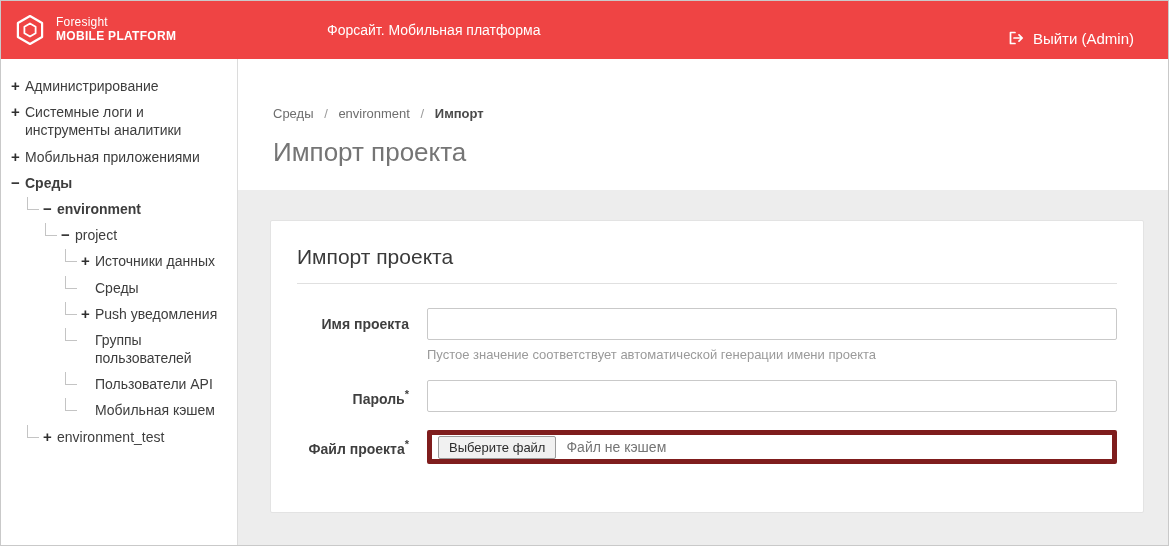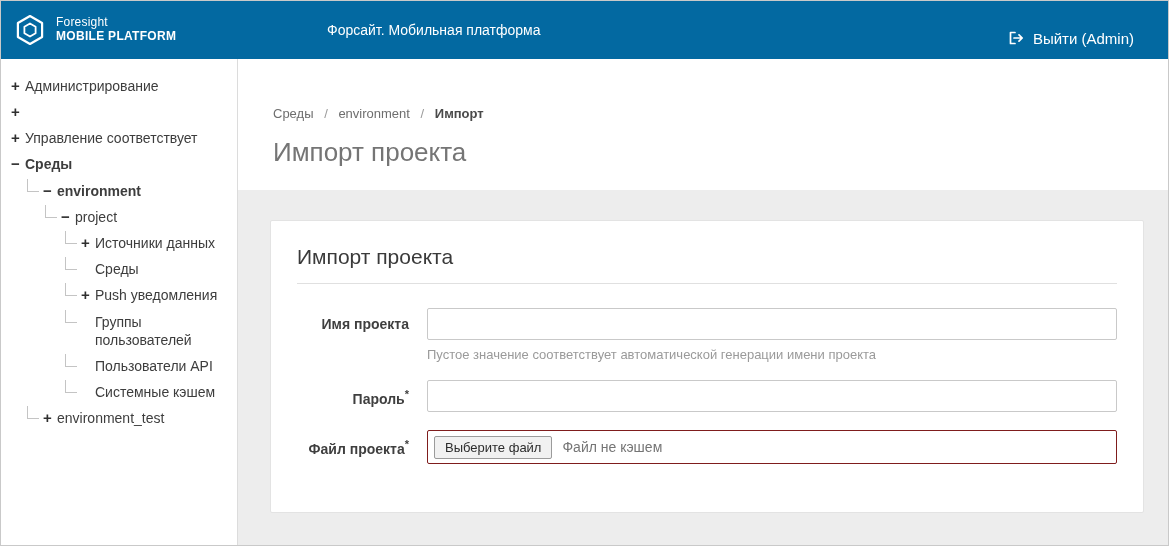--- a/index.html
+++ b/index.html
@@ -11,21 +11,21 @@
     border: 1px solid #c9c9c9;
     background: #fff;
     display: flex; flex-direction: column;
     overflow: hidden;
     position: relative;
   }
 
   
   .header {
     height: 58px; flex: none;
-    background: #0369a1;
+    background: #ef4444;
     color: #fff;
     display: flex; align-items: center;
     position: relative;
   }
   .logo { display: flex; align-items: center; gap: 9px; padding-left: 12px; }
   .logo-icon { flex: none; }
   .logo-text { line-height: 1.15; }
   .logo-title { font-size: 12px; font-weight: 400; letter-spacing: .2px; }
   .logo-subtitle { font-size: 12px; font-weight: 700; letter-spacing: .3px; }
   .app-title {
@@ -112,21 +112,21 @@
     width: 100%; height: 32px;
     border: 1px solid #c9c9c9; border-radius: 2px;
     padding: 0 10px; font-size: 14px; color: #333;
     font-family: "Liberation Sans", sans-serif;
     outline: none; background: #fff;
   }
   .help-text { margin-top: 7px; font-size: 13px; color: #9a9a9a; }
 
   .file-box {
     width: 100%; height: 34px;
-    border: 1px solid #7f1d1d; border-radius: 2px;
+    border: 5px solid #7f1d1d; border-radius: 2px;
     display: flex; align-items: center; gap: 10px;
     padding-left: 6px; background: #fff;
   }
   .file-btn {
     font-family: "Liberation Sans", sans-serif;
     font-size: 13px; color: #2c2c2c;
     background: #f1f1f1;
     border: 1px solid #9b9b9b; border-radius: 2px;
     padding: 3px 10px; cursor: pointer;
   }
@@ -175,25 +175,26 @@
 
     <aside class="sidebar">
 
       <div class="tree-item lvl0">
         <span class="toggle">+</span>
         <span class="tlabel">Администрирование</span>
       </div>
 
       <div class="tree-item lvl0">
         <span class="toggle">+</span>
+        <span class="tlabel">Системные логи и инструменты аналитики</span>
       </div>
 
       <div class="tree-item lvl0">
         <span class="toggle">+</span>
-        <span class="tlabel">Управление соответствует</span>
+        <span class="tlabel">Мобильная приложениями</span>
       </div>
 
       <div class="tree-item lvl0 bold">
         <span class="toggle">−</span>
         <span class="tlabel">Среды</span>
       </div>
 
       <div class="tree-item lvl1 bold">
         <span class="connector"></span>
         <span class="toggle">−</span>
@@ -232,21 +233,21 @@
 
       <div class="tree-item lvl3">
         <span class="connector"></span>
         <span class="toggle"></span>
         <span class="tlabel">Пользователи API</span>
       </div>
 
       <div class="tree-item lvl3">
         <span class="connector"></span>
         <span class="toggle"></span>
-        <span class="tlabel">Системные кэшем</span>
+        <span class="tlabel">Мобильная кэшем</span>
       </div>
 
       <div class="tree-item lvl1">
         <span class="connector"></span>
         <span class="toggle">+</span>
         <span class="tlabel">environment_test</span>
       </div>
 
     </aside>
 

